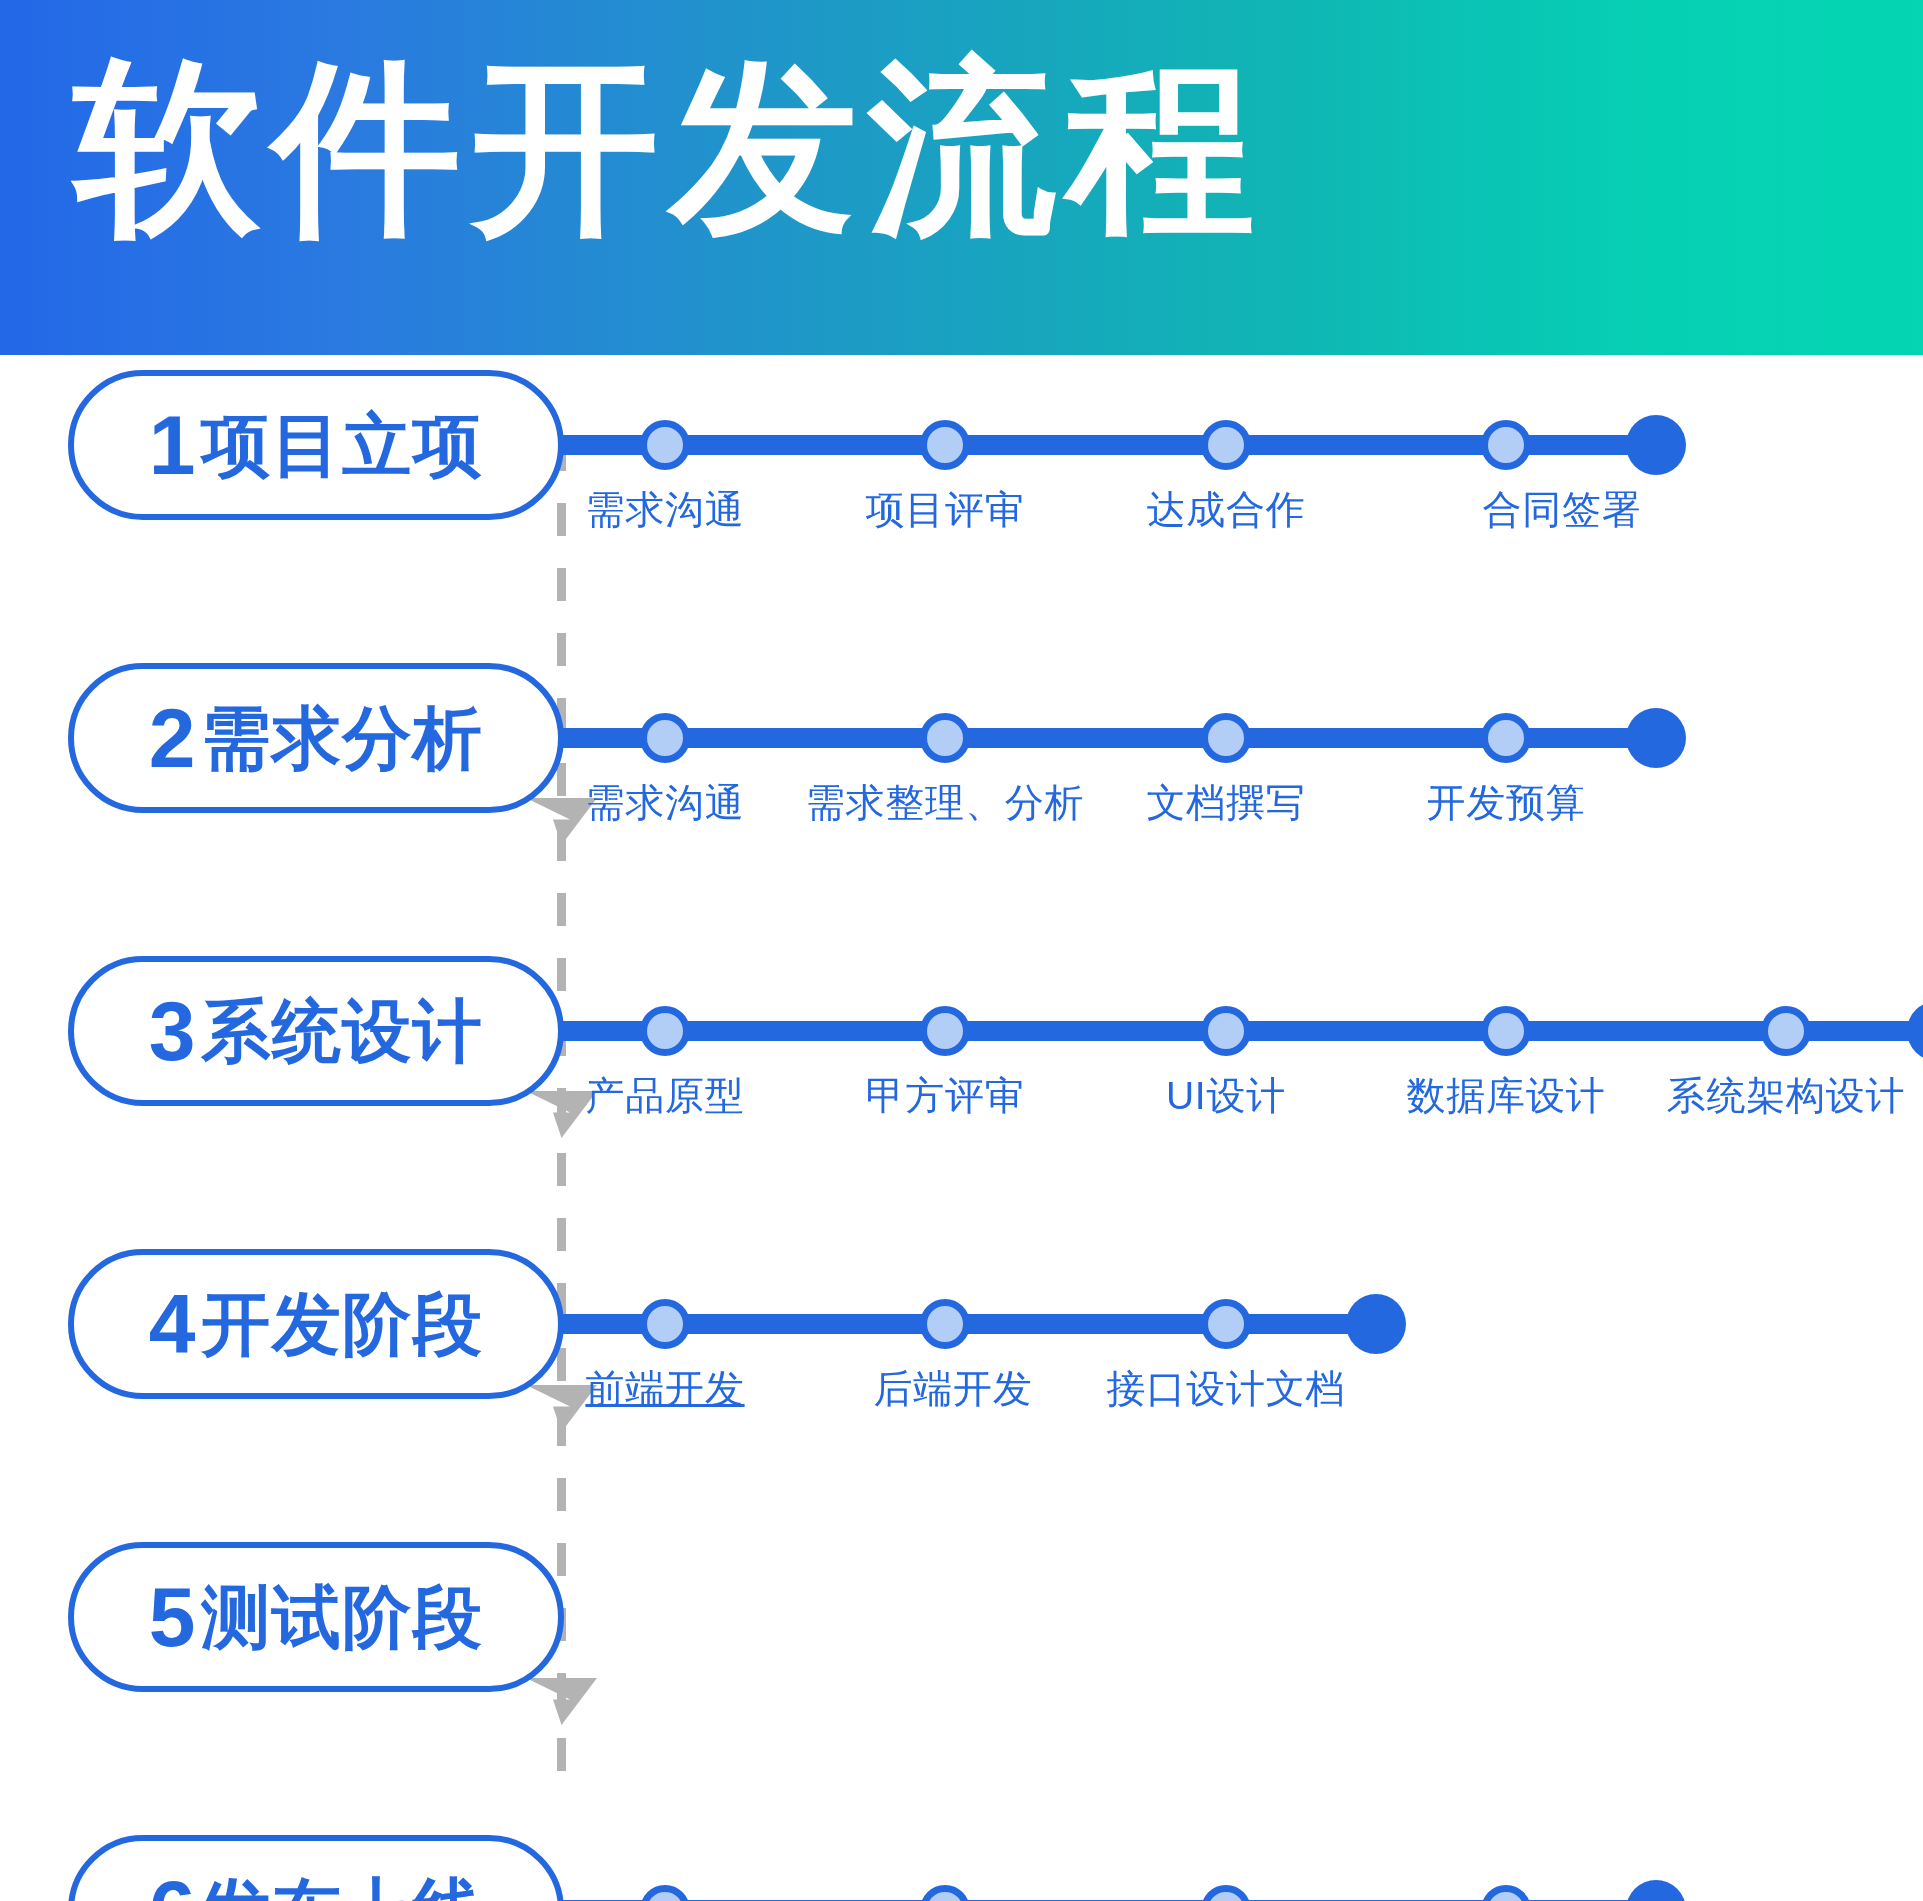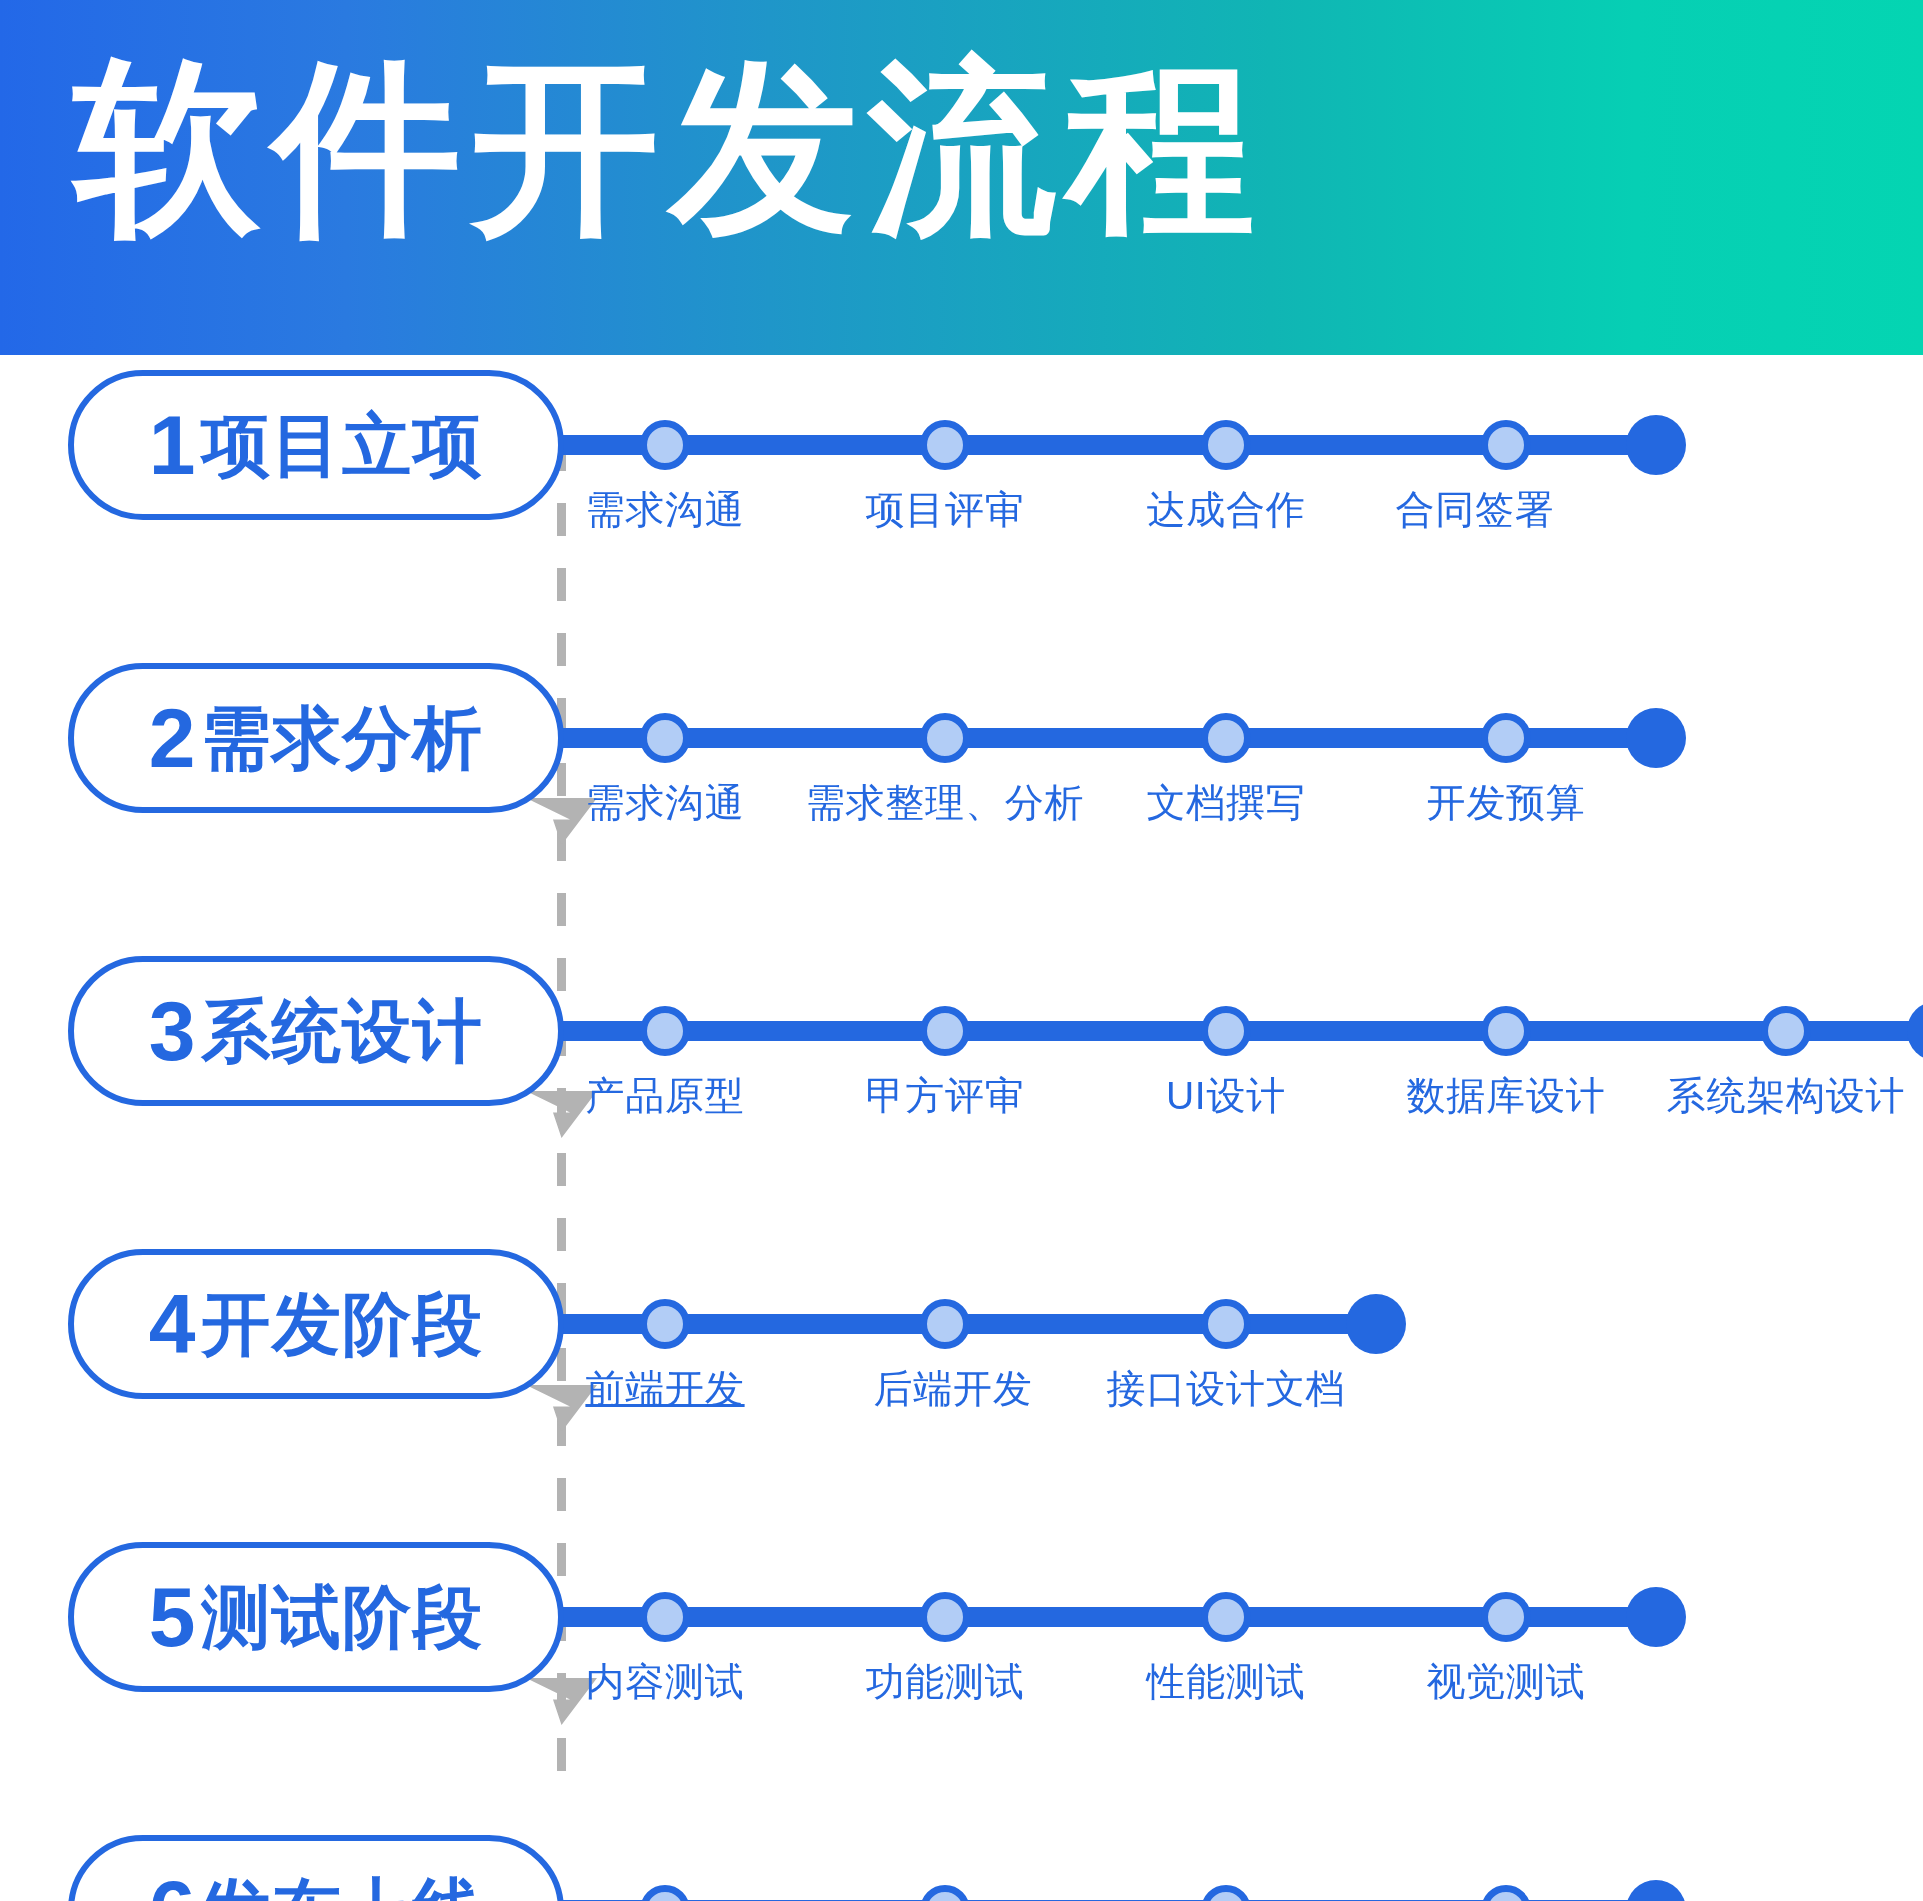--- a/index.html
+++ b/index.html
@@ -180,21 +180,21 @@
           </div>
           <div class="track-wrap" style="width: 1175px;">
             <div class="track-line" style="width: 1130px;"></div>
             <div class="node" style="left: 139px;"></div>
             <div class="node-label" style="left: 139px;">需求沟通</div>
             <div class="node" style="left: 419px;"></div>
             <div class="node-label" style="left: 419px;">项目评审</div>
             <div class="node" style="left: 700px;"></div>
             <div class="node-label" style="left: 700px;">达成合作</div>
             <div class="node" style="left: 980px;"></div>
-            <div class="node-label" style="left: 949px; font-family: Liberation Mono, monospace;">合同签署</div>
+            <div class="node-label" style="left: 1036px; font-family: Liberation Mono, monospace;">合同签署</div>
             <div class="node-end" style="left: 1130px;"></div>
           </div>
         </div>
         <div class="row" style="top: 308px;">
           <div class="pill">
             <span class="pill-num">2</span>
             <span class="pill-label">需求分析</span>
           </div>
           <div class="track-wrap" style="width: 1175px;">
             <div class="track-line" style="width: 1130px;"></div>
@@ -243,41 +243,29 @@
             <div class="node" style="left: 700px;"></div>
             <div class="node-label" style="left: 700px;">接口设计文档</div>
             <div class="node-end" style="left: 850px;"></div>
           </div>
         </div>
         <div class="row" style="top: 1187px;">
           <div class="pill">
             <span class="pill-num">5</span>
             <span class="pill-label">测试阶段</span>
           </div>
+        </div>
+        <div class="row" style="top: 1480px;">
+          <div class="pill">
+            <span class="pill-num">6</span>
+            <span class="pill-label">发布上线</span>
+          </div>
           <div class="track-wrap" style="width: 1175px;">
             <div class="track-line" style="width: 1130px;"></div>
             <div class="node" style="left: 139px;"></div>
-            <div class="node-label" style="left: 139px;">内容测试</div>
-            <div class="node" style="left: 419px;"></div>
-            <div class="node-label" style="left: 419px;">功能测试</div>
-            <div class="node" style="left: 700px;"></div>
-            <div class="node-label" style="left: 700px;">性能测试</div>
-            <div class="node" style="left: 980px;"></div>
-            <div class="node-label" style="left: 980px;">视觉测试</div>
-            <div class="node-end" style="left: 1130px;"></div>
-          </div>
-        </div>
-        <div class="row" style="top: 1480px;">
-          <div class="pill">
-            <span class="pill-num">6</span>
-            <span class="pill-label">发布上线</span>
-          </div>
-          <div class="track-wrap" style="width: 1175px;">
-            <div class="track-line" style="width: 1130px;"></div>
-            <div class="node" style="left: 139px;"></div>
             <div class="node" style="left: 419px;"></div>
             <div class="node" style="left: 700px;"></div>
             <div class="node" style="left: 980px;"></div>
             <div class="node-end" style="left: 1130px;"></div>
           </div>
         </div>
       </div>
   </div>
 
 </div>

